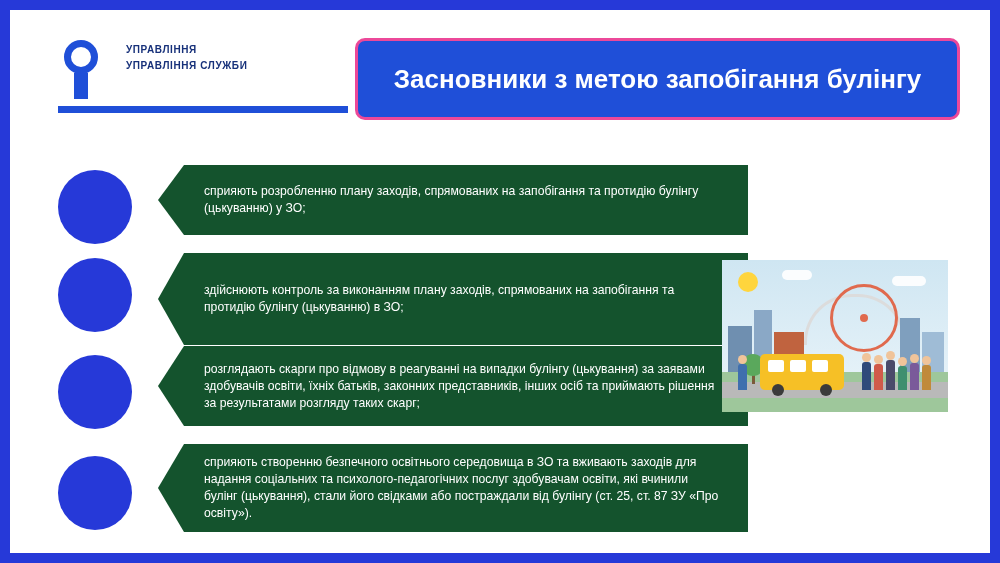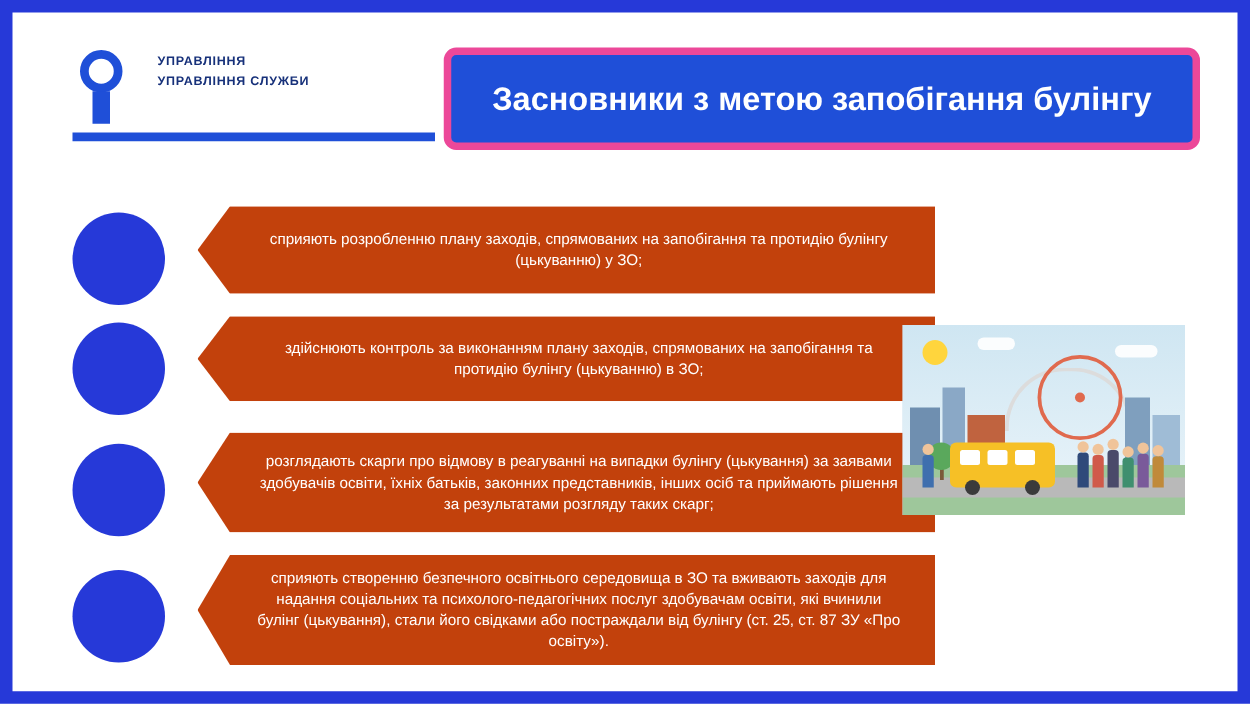--- a/index.html
+++ b/index.html
@@ -79,21 +79,21 @@
   }
 
   
   .title-box {
     position: absolute;
     left: 345px;
     top: 28px;
     width: 605px;
     height: 82px;
     background: #1f4fd8;
-    border: 6px solid #ec4899;
+    border: 3px solid #ec4899;
     border-radius: 10px;
     display: flex;
     align-items: center;
     justify-content: center;
     box-sizing: border-box;
   }
   .title-text {
     color: #ffffff;
     font-size: 26px;
     font-weight: bold;
@@ -111,42 +111,41 @@
     position: absolute;
     left: 8px;
     width: 74px;
     height: 74px;
     border-radius: 50%;
     background: #2639d8;
   }
   .arrow {
     position: absolute;
     left: 108px;
-    background: #c2410c;
+    background: #14532d;
     color: #ffffff;
     font-size: 12.2px;
     line-height: 17px;
-    text-align: center;
     display: flex;
     align-items: center;
     justify-content: center;
     box-sizing: border-box;
     padding: 6px 26px 6px 46px;
     -webkit-clip-path: polygon(26px 0, 100% 0, 100% 100%, 26px 100%, 0 50%);
     clip-path: polygon(26px 0, 100% 0, 100% 100%, 26px 100%, 0 50%);
   }
 
   
   #row1 { top: 155px; }
   #row1 .bullet-circle { top: 5px; }
   #row1 .arrow { top: 0; width: 590px; height: 70px; }
 
   #row2 { top: 243px; }
   #row2 .bullet-circle { top: 5px; }
-  #row2 .arrow { top: 0; width: 590px; height: 68px; }
+  #row2 .arrow { top: 0; width: 590px; height: 92px; }
 
   #row3 { top: 336px; }
   #row3 .bullet-circle { top: 9px; }
   #row3 .arrow { top: 0; width: 590px; height: 80px; }
 
   #row4 { top: 434px; }
   #row4 .bullet-circle { top: 12px; }
   #row4 .arrow { top: 0; width: 590px; height: 88px; }
 
   

